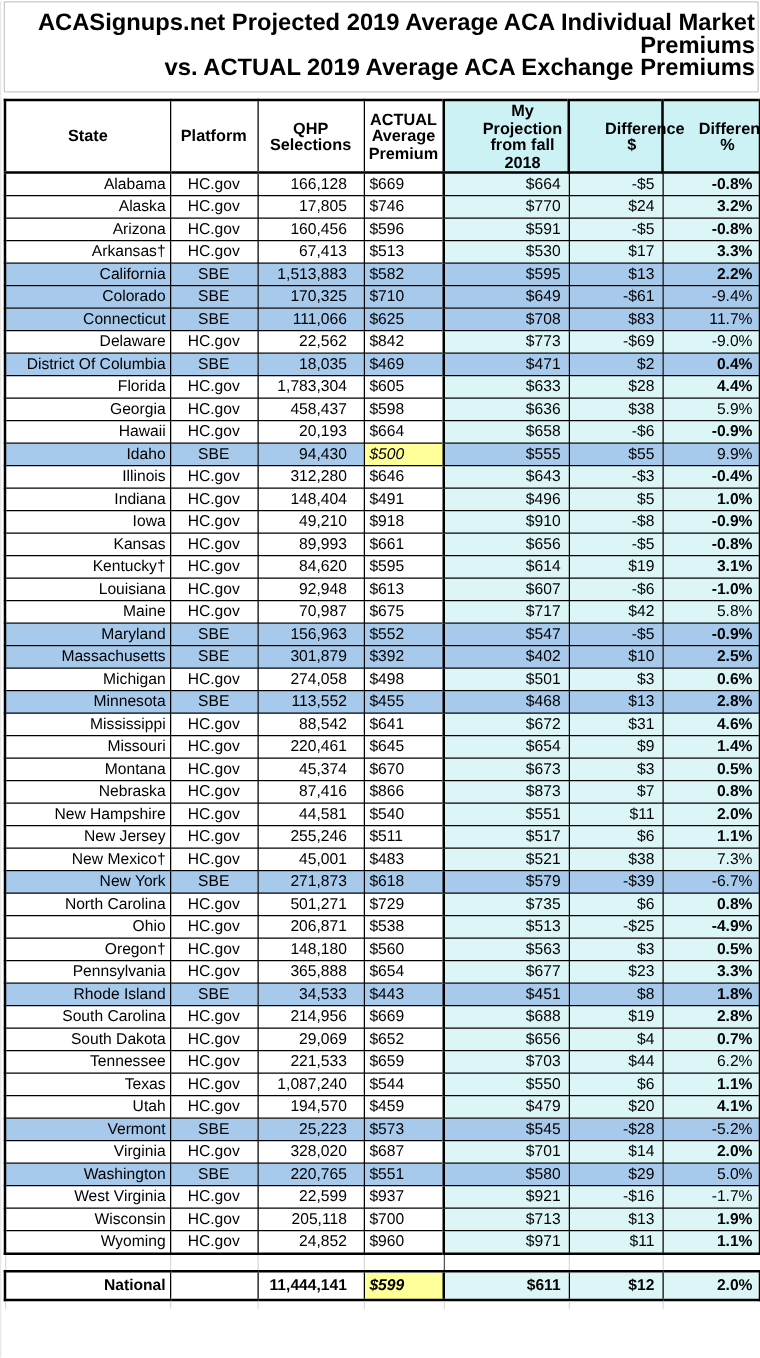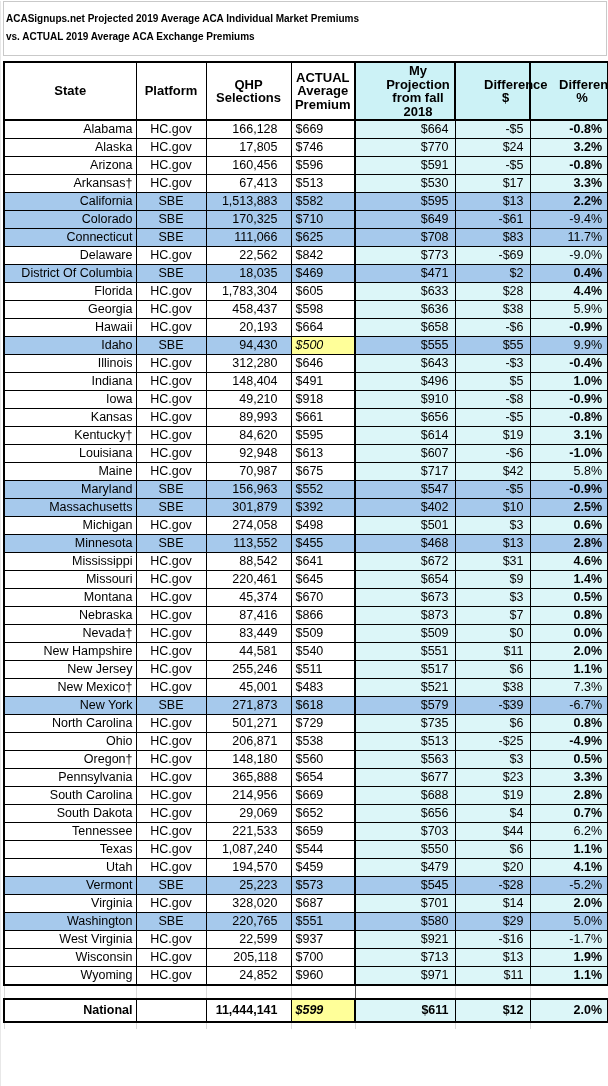--- a/index.html
+++ b/index.html
@@ -6,23 +6,23 @@
   html,body { margin:0; padding:0; }
   body {
     width:608px; height:1086px; overflow:hidden;
     background:#ffffff; color:#000;
     font-family:"Liberation Sans", sans-serif;
   }
   .sheet { width:608px; height:1086px; border-left:1px solid #e8e8e8; }
   .title-block {
     margin:1px 1px 5px 2px;
     border:1px solid #c9c9c9;
-    text-align:left;
+    text-align:right;
     font-weight:bold;
-    font-size:10px;
+    font-size:19px;
     line-height:18px;
     padding:8px 2px 9px 2px;
     background:#fff;
   }
   table { border-collapse:collapse; table-layout:fixed; width:604px; margin-left:2px; }
   table.main { border:2px solid #000; }
   col.c-state{width:132px} col.c-platform{width:70px} col.c-qhp{width:85px}
   col.c-actual{width:64px} col.c-proj{width:100px} col.c-diffd{width:75px} col.c-diffp{width:78px}
   th {
     border:1px solid #000; border-bottom:2px solid #000;
@@ -341,29 +341,20 @@
         <tr>
           <td class="td-state">Nebraska</td>
           <td class="td-platform">HC.gov</td>
           <td class="td-qhp">87,416</td>
           <td class="td-actual">$866</td>
           <td class="td-proj cyan">$873</td>
           <td class="td-diffd cyan">$7</td>
           <td class="td-diffp cyan bold">0.8%</td>
         </tr>
         <tr>
-          <td class="td-state">Nevada†</td>
-          <td class="td-platform">HC.gov</td>
-          <td class="td-qhp">83,449</td>
-          <td class="td-actual">$509</td>
-          <td class="td-proj cyan">$509</td>
-          <td class="td-diffd cyan">$0</td>
-          <td class="td-diffp cyan bold">0.0%</td>
-        </tr>
-        <tr>
           <td class="td-state">New Hampshire</td>
           <td class="td-platform">HC.gov</td>
           <td class="td-qhp">44,581</td>
           <td class="td-actual">$540</td>
           <td class="td-proj cyan">$551</td>
           <td class="td-diffd cyan">$11</td>
           <td class="td-diffp cyan bold">2.0%</td>
         </tr>
         <tr>
           <td class="td-state">New Jersey</td>
@@ -420,20 +411,29 @@
           <td class="td-diffp cyan bold">0.5%</td>
         </tr>
         <tr>
           <td class="td-state">Pennsylvania</td>
           <td class="td-platform">HC.gov</td>
           <td class="td-qhp">365,888</td>
           <td class="td-actual">$654</td>
           <td class="td-proj cyan">$677</td>
           <td class="td-diffd cyan">$23</td>
           <td class="td-diffp cyan bold">3.3%</td>
+        </tr>
+        <tr class="sbe">
+          <td class="td-state">Rhode Island</td>
+          <td class="td-platform">SBE</td>
+          <td class="td-qhp">34,533</td>
+          <td class="td-actual">$443</td>
+          <td class="td-proj cyan">$451</td>
+          <td class="td-diffd cyan">$8</td>
+          <td class="td-diffp cyan bold">1.8%</td>
         </tr>
         <tr>
           <td class="td-state">South Carolina</td>
           <td class="td-platform">HC.gov</td>
           <td class="td-qhp">214,956</td>
           <td class="td-actual">$669</td>
           <td class="td-proj cyan">$688</td>
           <td class="td-diffd cyan">$19</td>
           <td class="td-diffp cyan bold">2.8%</td>
         </tr>

